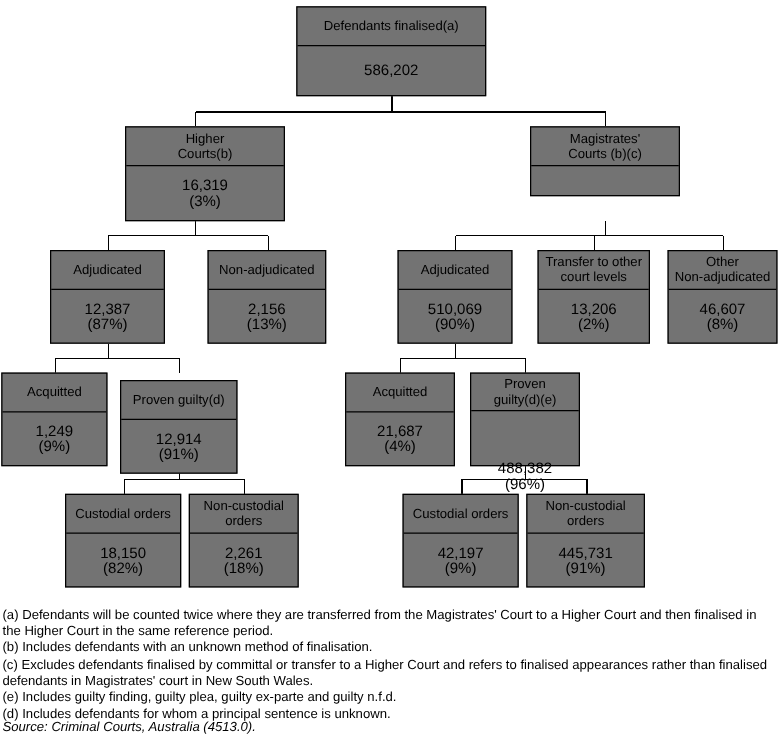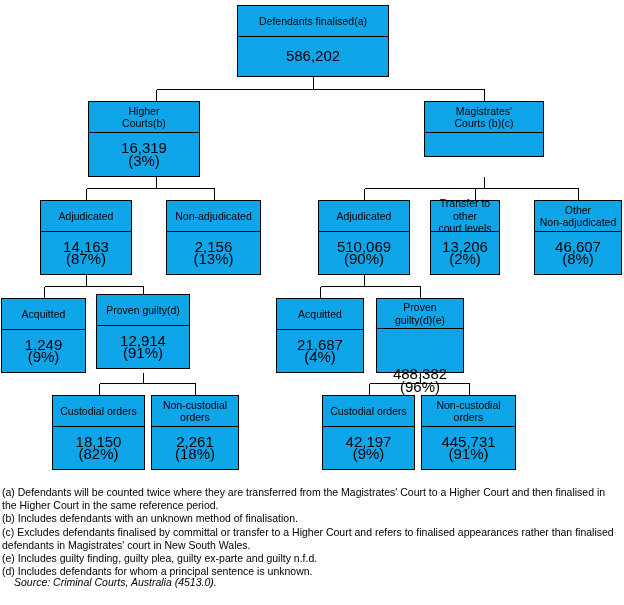--- a/index.html
+++ b/index.html
@@ -32,21 +32,21 @@
     top: 0;
     width: 624px;
     height: 480px;
     pointer-events: none;
   }
 
   .node {
     position: absolute;
     box-sizing: border-box;
     border: 1px solid #000000;
-    background: #0ea5e9;
+    background: #737373;
     display: flex;
     flex-direction: column;
   }
   .node .label {
     box-sizing: border-box;
     border-bottom: 1px solid #000000;
     display: flex;
     align-items: center;
     justify-content: center;
     text-align: center;
@@ -56,21 +56,21 @@
     white-space: pre-line;
   }
   .node .value {
     box-sizing: border-box;
     flex: 1 1 auto;
     display: flex;
     flex-direction: column;
     align-items: center;
     justify-content: center;
     text-align: center;
-    font-size: 15px;
+    font-size: 12px;
     line-height: 12.5px;
     padding: 2px 3px;
   }
   .node .value .pct {
     display: block;
   }
 
   
   .node.l1 .label { height: 31px; }
   .node.l2 .label { height: 31px; }
@@ -82,21 +82,21 @@
     width: 620px;
     font-size: 10.5px;
     line-height: 13.2px;
   }
   #footnotes .fn {
     margin: 0;
     padding: 0;
   }
   #source {
     position: absolute;
-    left: 14px;
+    left: 2px;
     top: 576px;
     font-size: 10.5px;
     font-style: italic;
   }
 </style>
 </head>
 <body>
 
 <div id="chart-area">
   <svg id="connectors" viewBox="0 0 624 480" width="624" height="480">
@@ -130,54 +130,54 @@
       <line x1="369.5" y1="383.5" x2="369.5" y2="395" stroke="#000000" stroke-width="1" shape-rendering="crispEdges"></line>
       <line x1="469.5" y1="383.5" x2="469.5" y2="395" stroke="#000000" stroke-width="1" shape-rendering="crispEdges"></line>
     </svg>
   <div id="nodes-layer">
       <div class="node l1" style="left: 237px; top: 5px; width: 152px; height: 72px;">
         <div class="label">Defendants finalised(a)</div>
         <div class="value">
           <span>586,202</span>
         </div>
       </div>
-      <div class="node l2" style="left: 88px; top: 101px; width: 112px; height: 76px;">
+      <div class="node l2" style="left: 100px; top: 101px; width: 128px; height: 76px;">
         <div class="label">Higher
 Courts(b)</div>
         <div class="value">
           <span>16,319</span>
           <span class="pct">(3%)</span>
         </div>
       </div>
       <div class="node l2" style="left: 424px; top: 101px; width: 120px; height: 56px;">
         <div class="label">Magistrates'
 Courts (b)(c)</div>
       </div>
       <div class="node l1" style="left: 40px; top: 200px; width: 92px; height: 75px;">
         <div class="label">Adjudicated</div>
         <div class="value">
-          <span>14,163</span>
+          <span>12,387</span>
           <span class="pct">(87%)</span>
         </div>
       </div>
       <div class="node l1" style="left: 166px; top: 200px; width: 95px; height: 75px;">
         <div class="label">Non-adjudicated</div>
         <div class="value">
           <span>2,156</span>
           <span class="pct">(13%)</span>
         </div>
       </div>
       <div class="node l1" style="left: 318px; top: 200px; width: 92px; height: 75px;">
         <div class="label">Adjudicated</div>
         <div class="value">
           <span>510,069</span>
           <span class="pct">(90%)</span>
         </div>
       </div>
-      <div class="node l2" style="left: 430px; top: 200px; width: 70px; height: 75px;">
+      <div class="node l2" style="left: 430px; top: 200px; width: 90px; height: 75px;">
         <div class="label">Transfer to other
 court levels</div>
         <div class="value">
           <span>13,206</span>
           <span class="pct">(2%)</span>
         </div>
       </div>
       <div class="node l2" style="left: 534px; top: 200px; width: 88px; height: 75px;">
         <div class="label">Other
 Non-adjudicated</div>
@@ -186,21 +186,21 @@
           <span class="pct">(8%)</span>
         </div>
       </div>
       <div class="node l1" style="left: 1px; top: 298px; width: 85px; height: 75px;">
         <div class="label">Acquitted</div>
         <div class="value">
           <span>1,249</span>
           <span class="pct">(9%)</span>
         </div>
       </div>
-      <div class="node l1" style="left: 96px; top: 294px; width: 94px; height: 75px;">
+      <div class="node l1" style="left: 96px; top: 304px; width: 94px; height: 75px;">
         <div class="label">Proven guilty(d)</div>
         <div class="value">
           <span>12,914</span>
           <span class="pct">(91%)</span>
         </div>
       </div>
       <div class="node l1" style="left: 276px; top: 298px; width: 88px; height: 75px;">
         <div class="label">Acquitted</div>
         <div class="value">
           <span>21,687</span>

